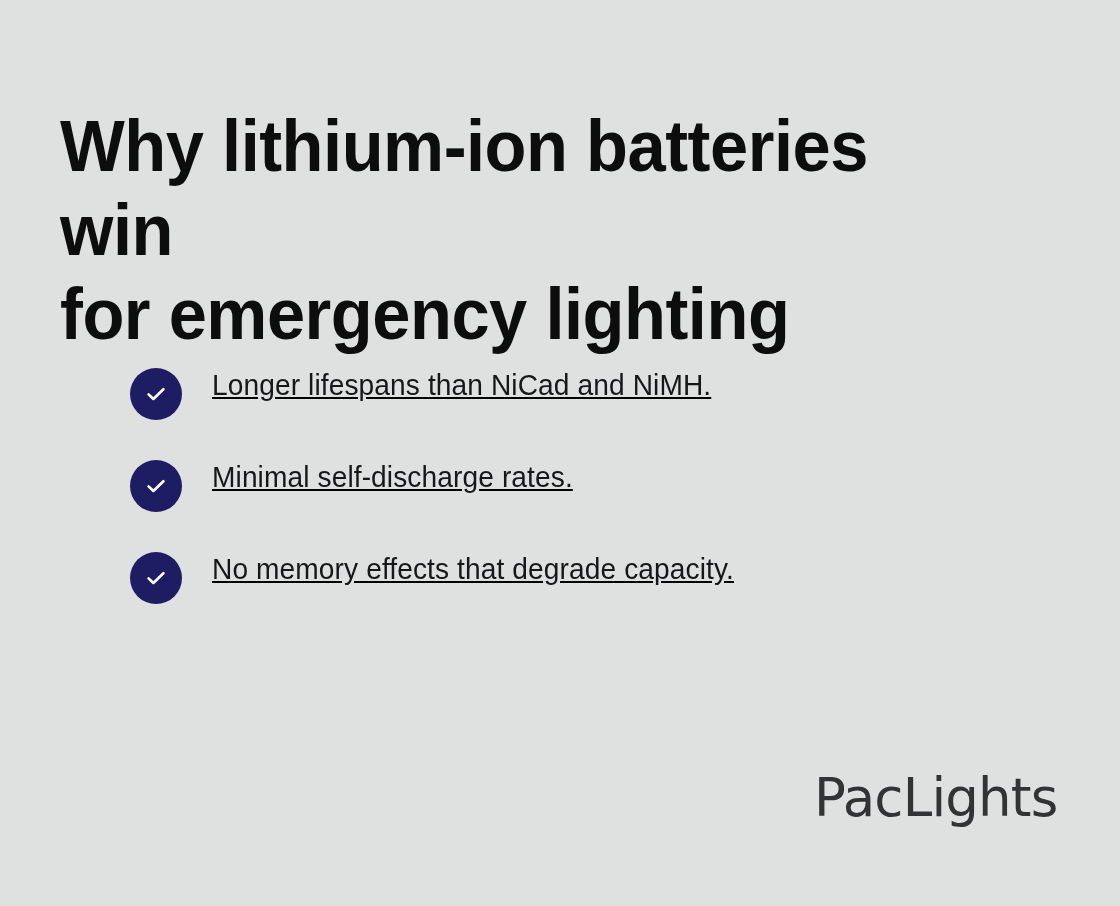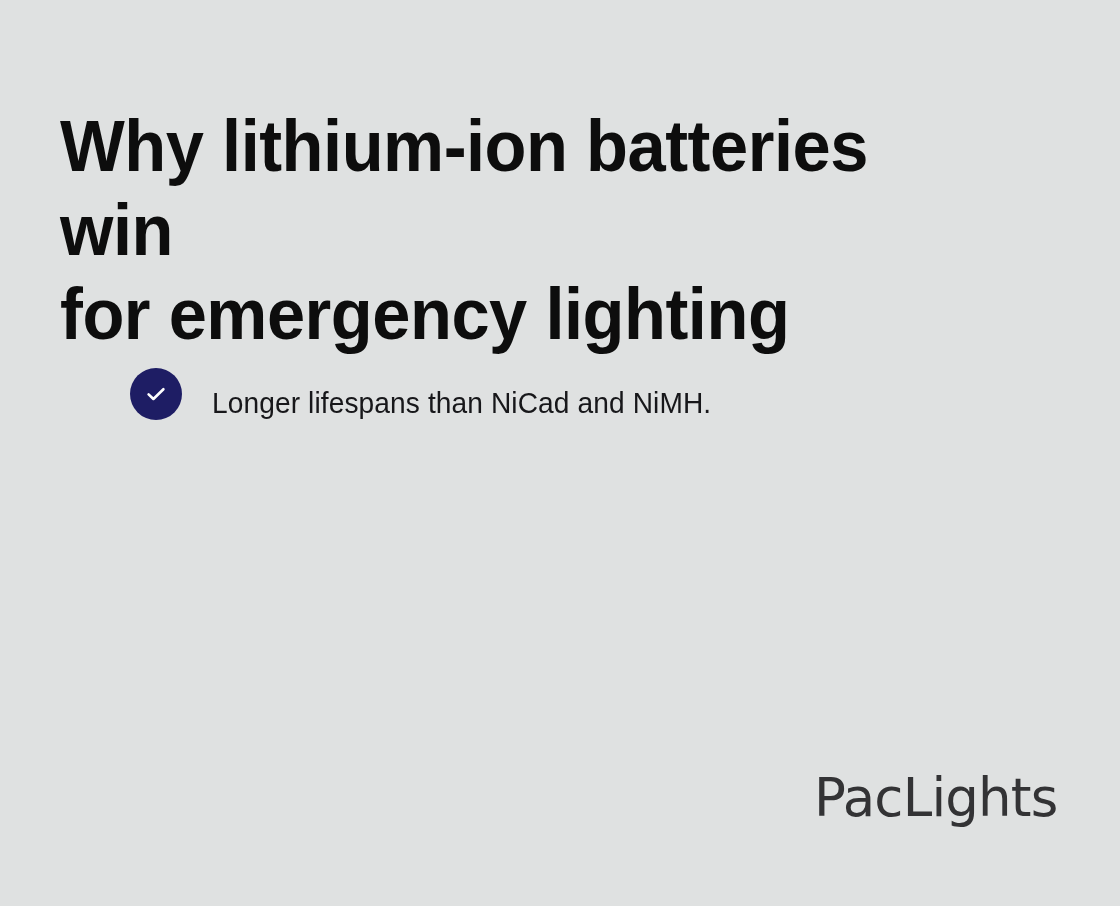--- a/index.html
+++ b/index.html
@@ -48,23 +48,24 @@
     left: 130px;
     top: 368px;
     margin: 0;
     padding: 0;
     list-style: none;
     width: 900px;
   }
 
   .benefit-row {
     display: flex;
-    align-items: flex-end;
+    align-items: flex-start;
     height: 52px;
     margin-bottom: 40px;
+    text-decoration: underline;
   }
 
   .benefit-row:last-child {
     margin-bottom: 0;
   }
 
   .check-badge {
     flex: 0 0 auto;
     width: 52px;
     height: 52px;
@@ -122,20 +123,36 @@
 
     <li class="benefit-row">
       <span class="check-badge">
         <svg viewBox="0 0 26 26" aria-hidden="true">
           <path d="M5.6 13.4 L10.4 18 L20.4 8.2" fill="none" stroke="#ffffff" stroke-width="2.6" stroke-linecap="round" stroke-linejoin="round"></path>
         </svg>
       </span>
       <span class="benefit-text">Longer lifespans than NiCad and NiMH.</span>
     </li>
 
+    <li class="benefit-row">
+      <span class="check-badge">
+        <svg viewBox="0 0 26 26" aria-hidden="true">
+          <path d="M5.6 13.4 L10.4 18 L20.4 8.2" fill="none" stroke="#ffffff" stroke-width="2.6" stroke-linecap="round" stroke-linejoin="round"></path>
+        </svg>
+      </span>
+      <span class="benefit-text">Minimal self-discharge rates.</span>
+    </li>
 
+    <li class="benefit-row">
+      <span class="check-badge">
+        <svg viewBox="0 0 26 26" aria-hidden="true">
+          <path d="M5.6 13.4 L10.4 18 L20.4 8.2" fill="none" stroke="#ffffff" stroke-width="2.6" stroke-linecap="round" stroke-linejoin="round"></path>
+        </svg>
+      </span>
+      <span class="benefit-text">No memory effects that degrade capacity.</span>
+    </li>
 
 
   </ul>
 
   <div class="brand">PacLights</div>
 
 </div>
 
 </body></html>

